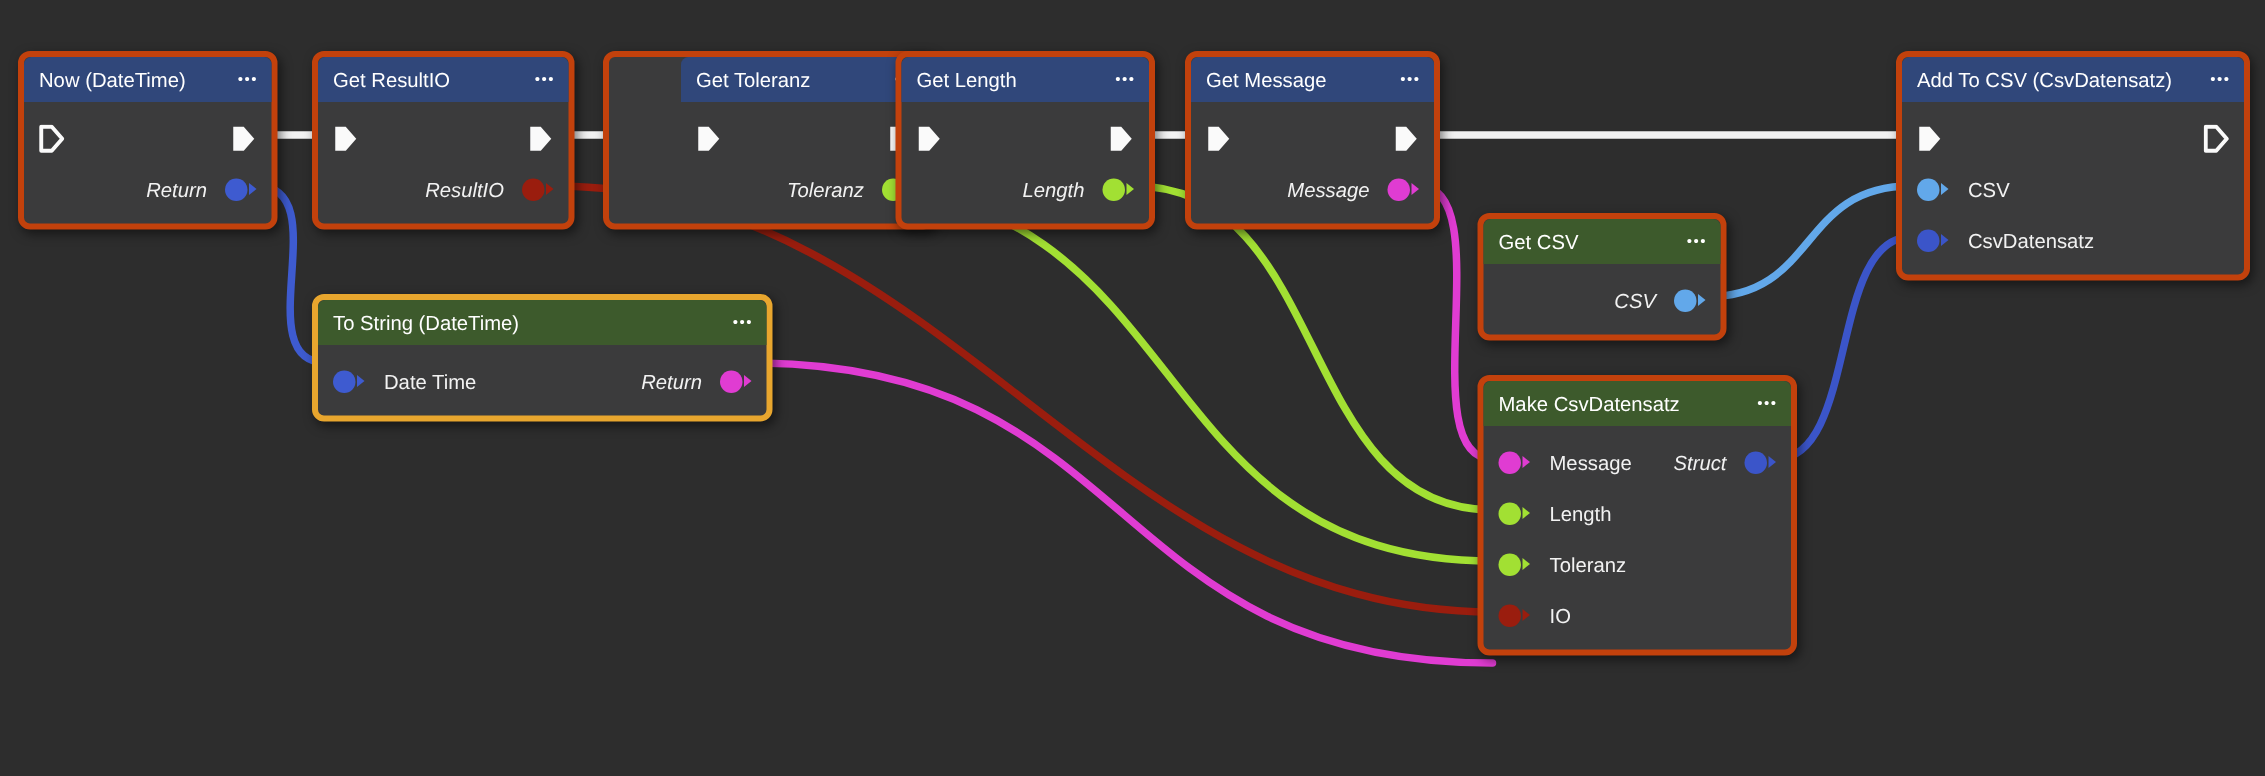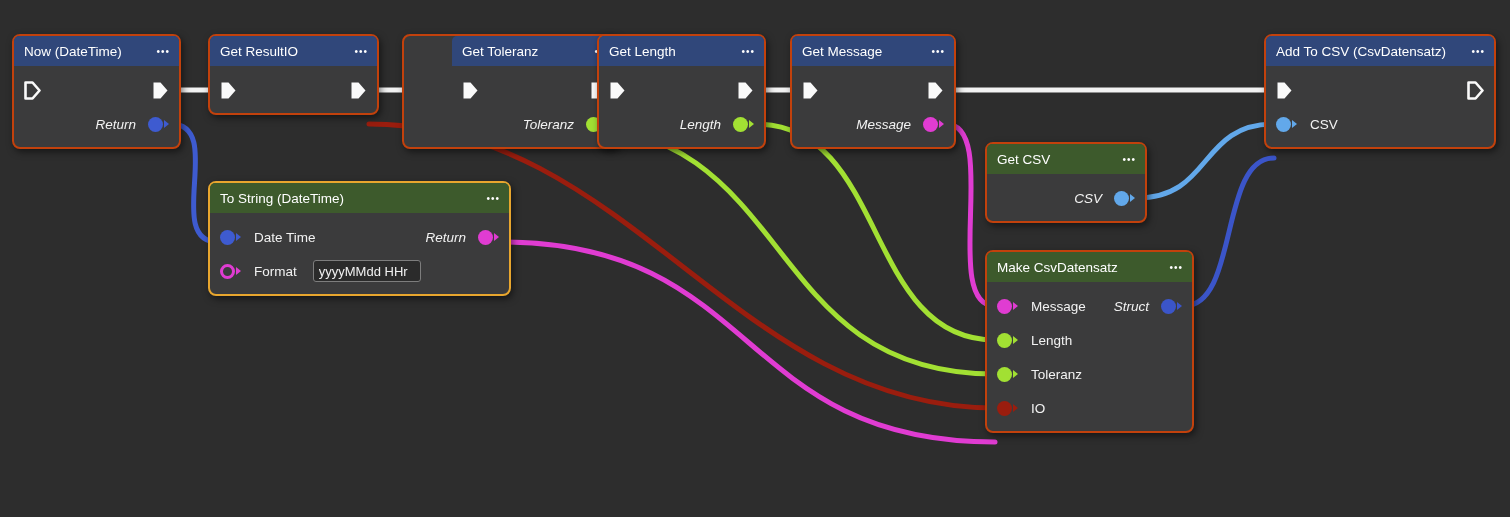--- a/index.html
+++ b/index.html
@@ -1,20 +1,20 @@
 <!DOCTYPE html>
 <html><head>
 <meta charset="utf-8">
 <style>
   html,body{margin:0;padding:0;background:#2d2d2d;}
   body{font-family:"Liberation Sans",sans-serif;}
   #canvas{position:relative;width:1510px;height:517px;background:#2d2d2d;overflow:hidden;}
   #wires{position:absolute;left:0;top:0;z-index:1;}
   #nodes{position:absolute;left:0;top:0;width:100%;height:100%;z-index:2;pointer-events:none;}
-  .node{position:absolute;background:#3b3b3c;border:2px solid #c2410c;border-radius:8px;
+  .node{position:absolute;background:#3b3b3c;border:4px solid #c2410c;border-radius:8px;
         box-shadow:2px 3px 7px rgba(0,0,0,.5);pointer-events:auto;}
   .node.selected{border-color:#e8a62e;}
   .header{height:30px;display:flex;align-items:center;padding:0 9px 0 10px;
           border-radius:5px 5px 0 0;color:#ffffff;font-size:13.5px;white-space:nowrap;}
   .header.blue{background:#30477a;}
   .header.green{background:#3d5a2c;}
   .menu{margin-left:auto;font-size:10px;letter-spacing:1px;color:#fff;cursor:pointer;padding-left:6px;}
   .nbody{padding:7px 0 6px 0;}
   .row{height:34px;display:flex;align-items:center;padding:0 10px;color:#f2f2f2;font-size:13.5px;}
   .cell-l{display:flex;align-items:center;gap:13px;}
@@ -90,20 +90,29 @@
               <svg width="17" height="19" class="execpin">
                 <polygon points="1.5,1.5 8.5,1.5 15.5,9.5 8.5,17.5 1.5,17.5" fill="#fafafa" stroke="none"></polygon>
               </svg>
             </span>
             <span class="cell-r">
               <svg width="17" height="19" class="execpin">
                 <polygon points="1.5,1.5 8.5,1.5 15.5,9.5 8.5,17.5 1.5,17.5" fill="#fafafa" stroke="none"></polygon>
               </svg>
             </span>
           </div>
+          <div class="row">
+            <span class="cell-r">
+              <span>ResultIO</span>
+              <span class="pin" style="color: rgb(154, 29, 14);">
+                <span class="dot filled"></span>
+                <span class="chev"></span>
+              </span>
+            </span>
+          </div>
         </div>
       </div>
       <div class="node" style="left: 402px; top: 34px; width: 165px; padding-left: 48px;">
         <div class="header blue">
           <span class="title">Get Toleranz</span>
           <span class="menu">•••</span>
         </div>
         <div class="nbody">
           <div class="row">
             <span class="cell-l">
@@ -196,50 +205,40 @@
             <span class="cell-r">
               <span>CSV</span>
               <span class="pin" style="color: rgb(98, 168, 234);">
                 <span class="dot filled"></span>
                 <span class="chev"></span>
               </span>
             </span>
           </div>
         </div>
       </div>
-      <div class="node selected" style="left: 208px; top: 181px; width: 299px;">
+      <div class="node selected" style="left: 208px; top: 196px; width: 299px;">
         <div class="header green">
           <span class="title">To String (DateTime)</span>
           <span class="menu">•••</span>
         </div>
         <div class="nbody">
           <div class="row">
             <span class="cell-l">
               <span class="pin" style="color: rgb(62, 91, 208);">
                 <span class="dot filled"></span>
                 <span class="chev"></span>
               </span>
               <span>Date Time</span>
             </span>
             <span class="cell-r">
               <span>Return</span>
               <span class="pin" style="color: rgb(224, 60, 210);">
                 <span class="dot filled"></span>
                 <span class="chev"></span>
               </span>
-            </span>
-          </div>
-          <div class="row">
-            <span class="cell-l">
-              <span class="pin" style="color: rgb(224, 60, 210);">
-                <span class="dot hollow"></span>
-                <span class="chev"></span>
-              </span>
-              <span>Format</span>
-              <input class="fmt" type="text" value="yyyyMMdd HHr" style="">
             </span>
           </div>
         </div>
       </div>
       <div class="node" style="left: 985px; top: 250px; width: 205px;">
         <div class="header green">
           <span class="title">Make CsvDatensatz</span>
           <span class="menu">•••</span>
         </div>
         <div class="nbody">
@@ -306,18 +305,27 @@
               </svg>
             </span>
           </div>
           <div class="row">
             <span class="cell-l">
               <span class="pin" style="color: rgb(98, 168, 234);">
                 <span class="dot filled"></span>
                 <span class="chev"></span>
               </span>
               <span>CSV</span>
+            </span>
+          </div>
+          <div class="row">
+            <span class="cell-l">
+              <span class="pin" style="color: rgb(59, 85, 201);">
+                <span class="dot filled"></span>
+                <span class="chev"></span>
+              </span>
+              <span>CsvDatensatz</span>
             </span>
           </div>
         </div>
       </div>
     </div>
 </div>
 
 </body></html>

